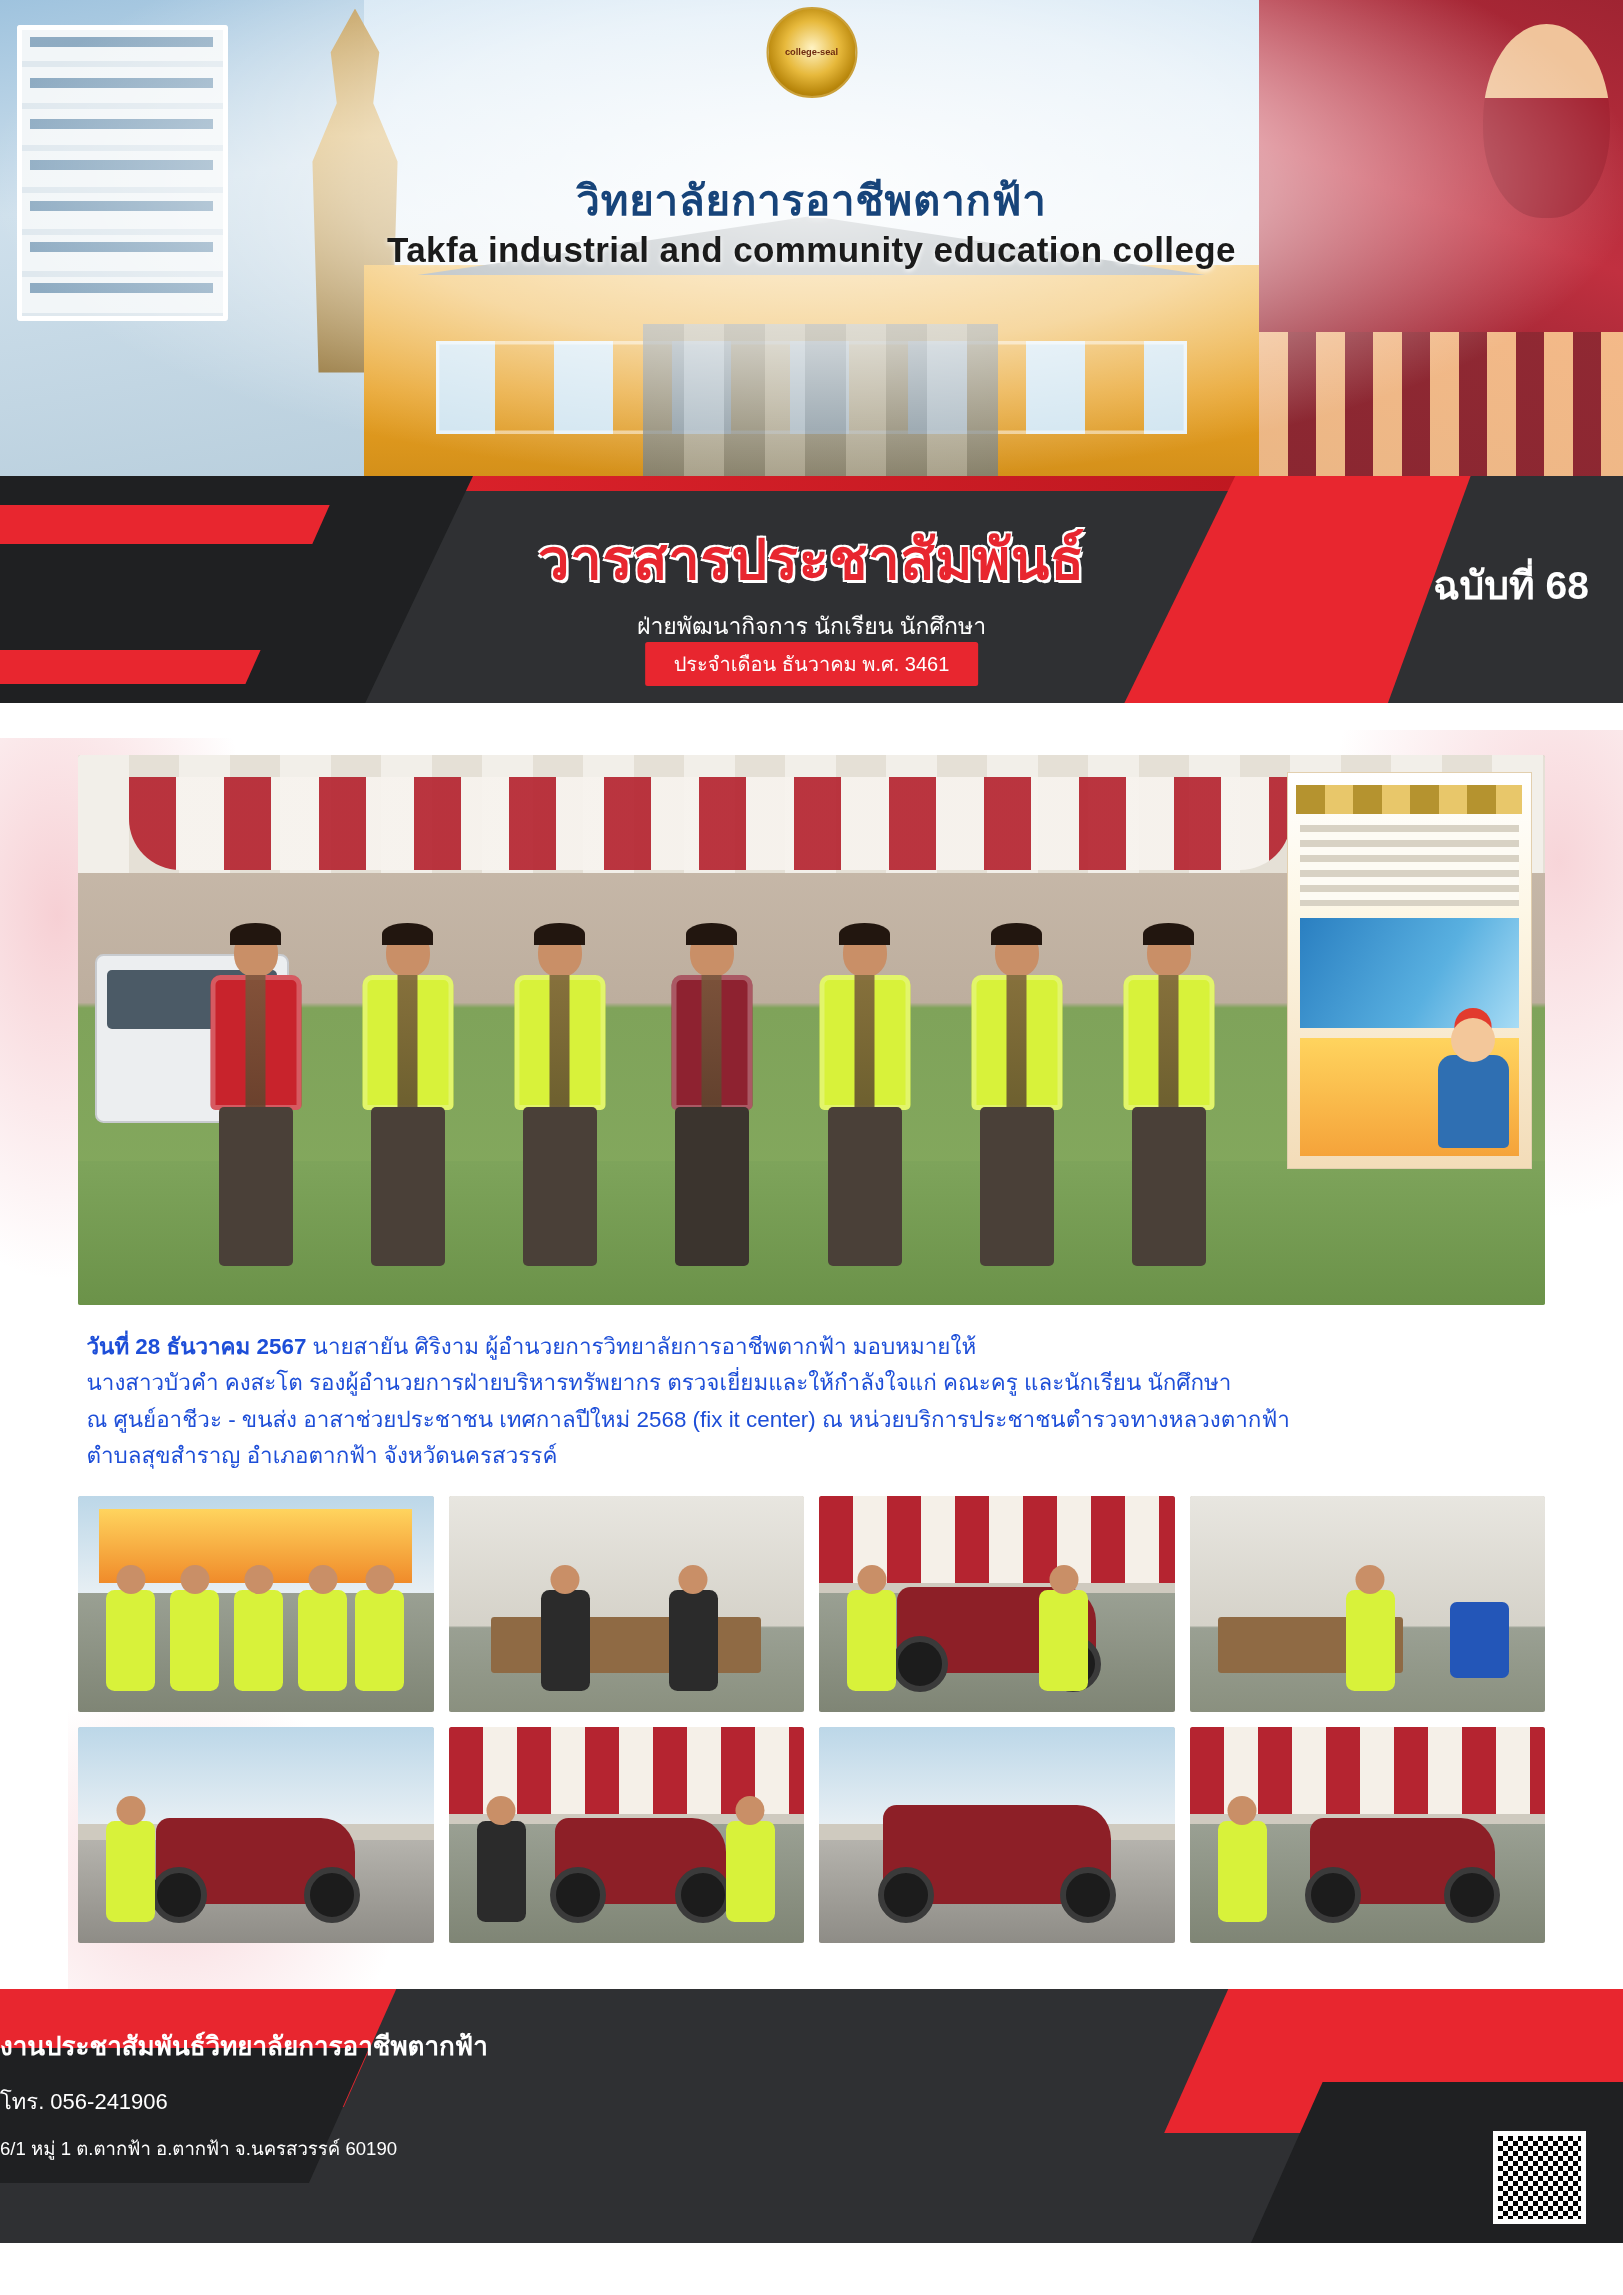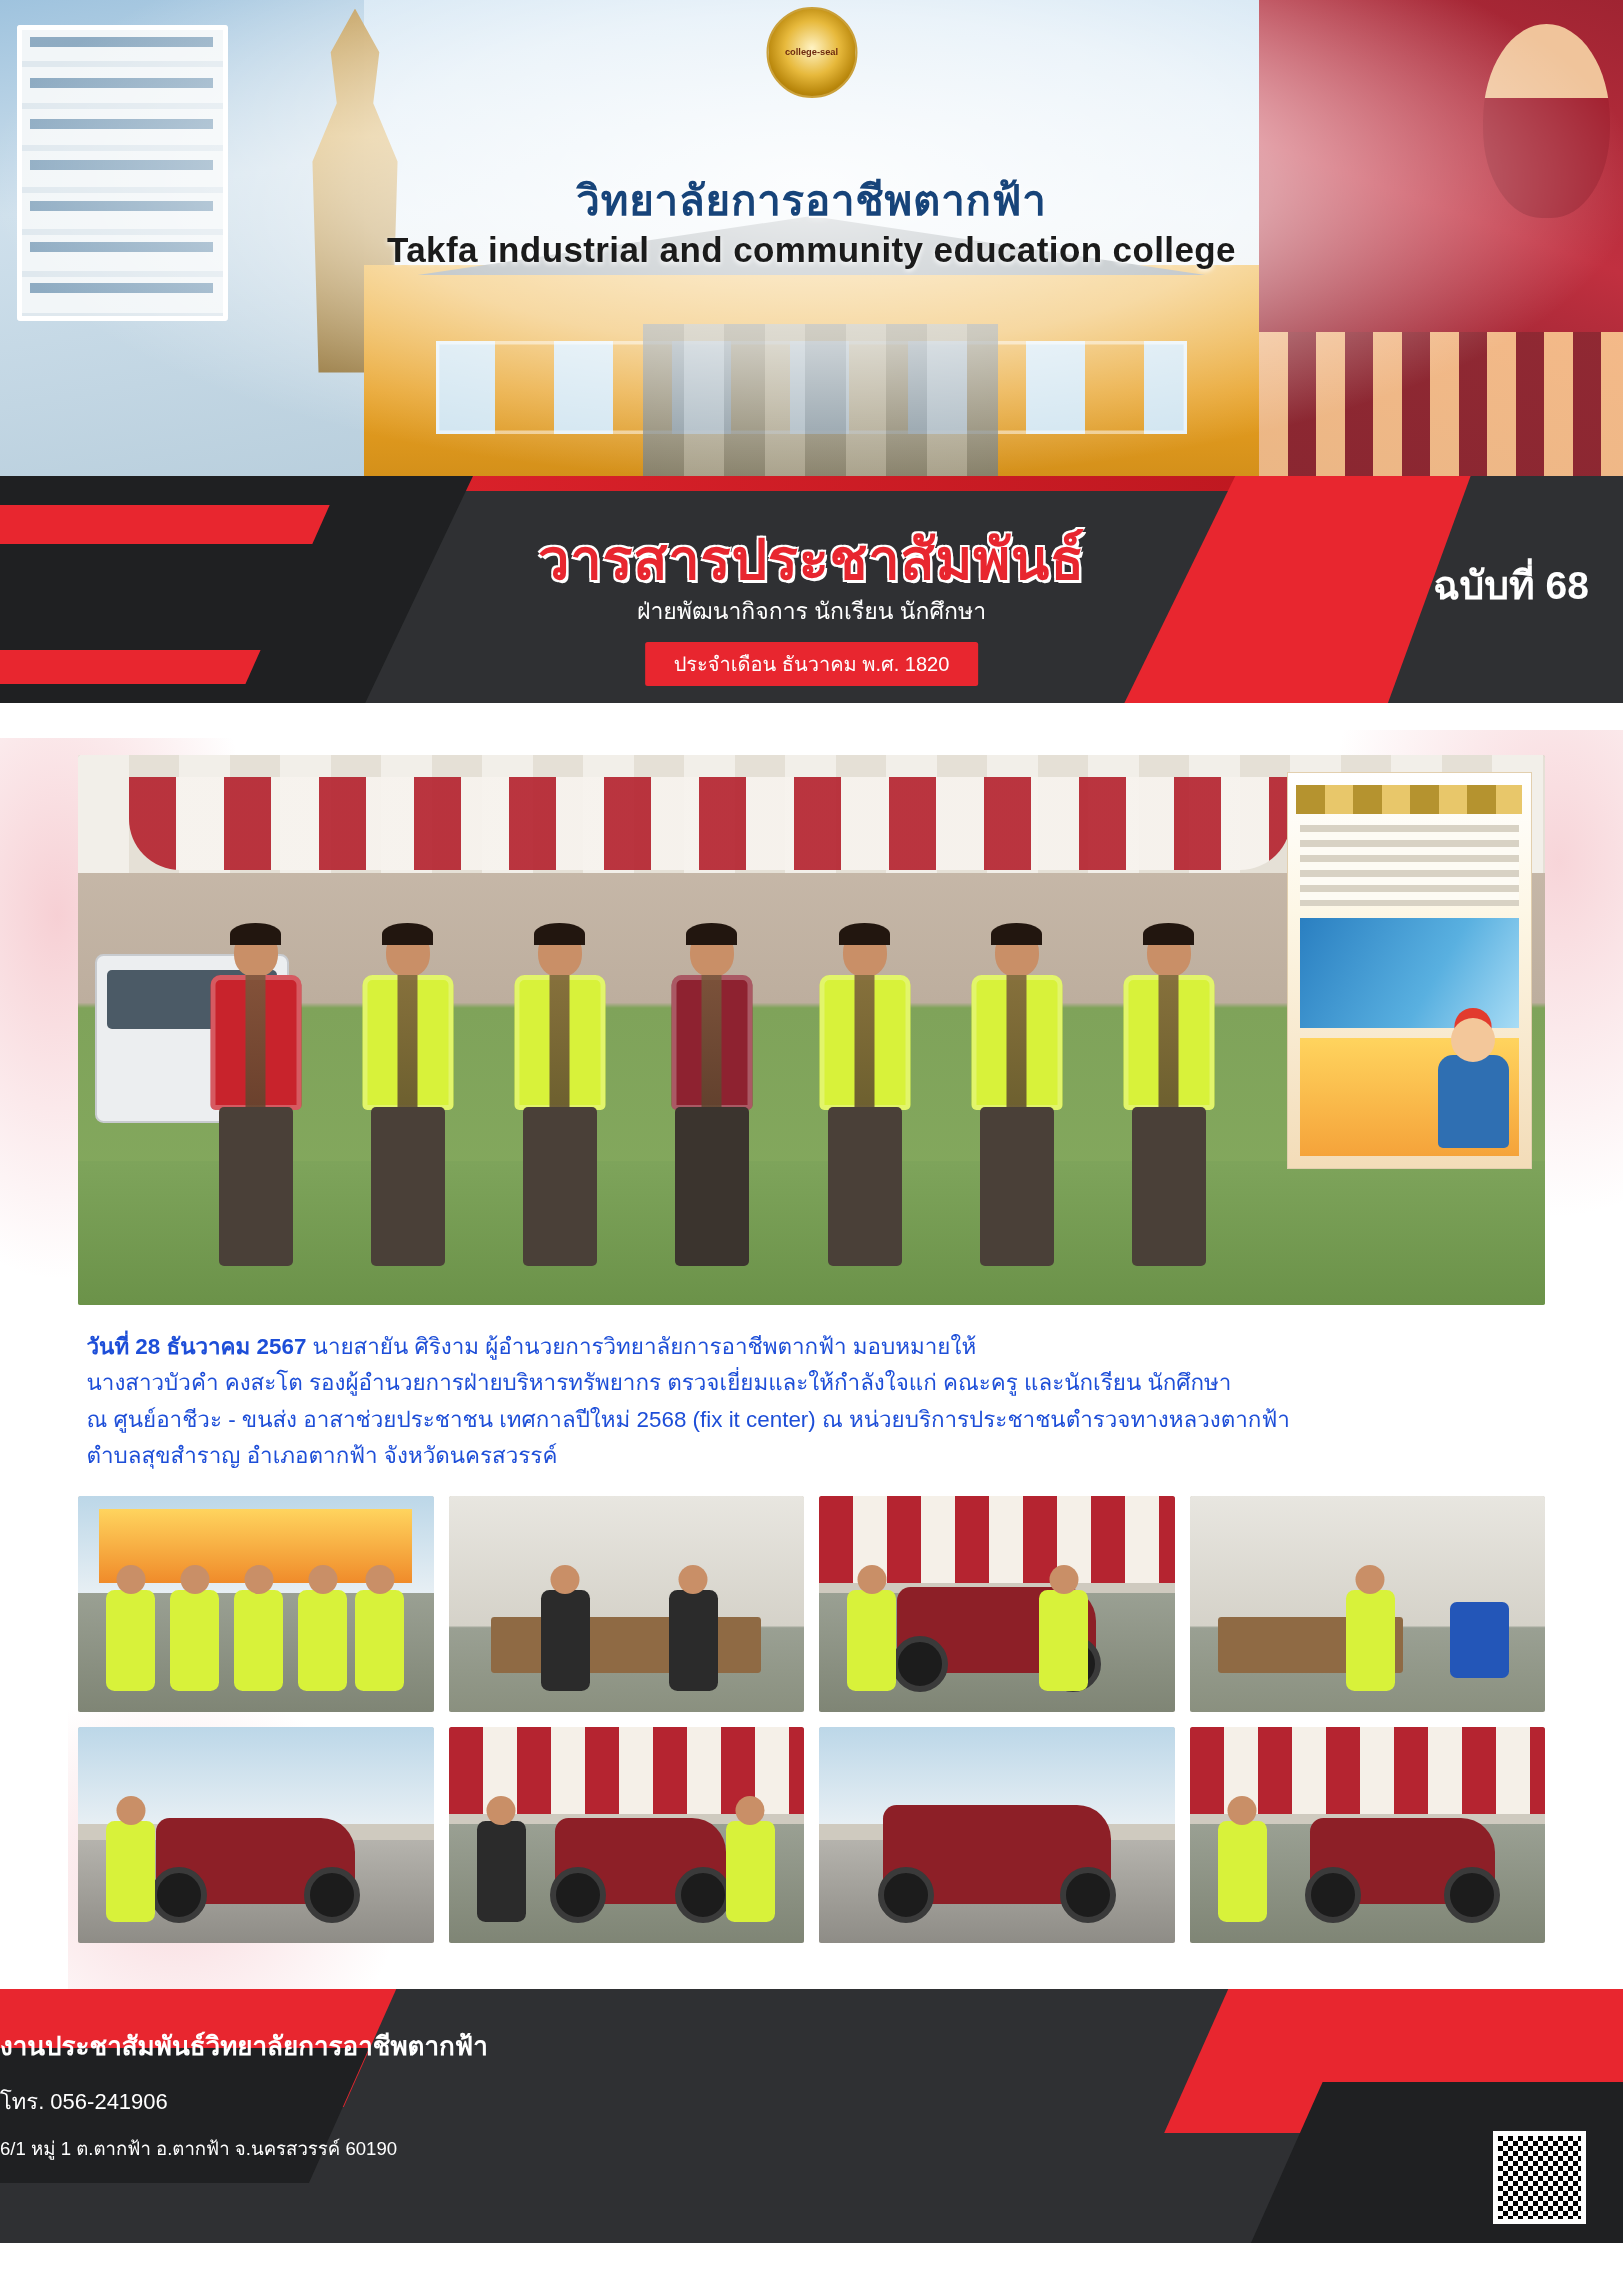--- a/index.html
+++ b/index.html
@@ -151,21 +151,21 @@
     z-index:5;
   }
   .tb-heading{
     position:absolute; left:0; right:0; top:39px; text-align:center;
     font-size:56px; font-weight:bold; color:#e8262f;
     text-shadow: 2.5px 2.5px 0 #ffffff, -1.7px -1.7px 0 #ffffff, 1.7px -1.7px 0 #fff, -1.7px 1.7px 0 #fff;
     letter-spacing:0.8px;
     z-index:4;
   }
   .tb-sub{
-    position:absolute; left:0; right:0; top:117px; text-align:center;
+    position:absolute; left:0; right:0; top:132px; text-align:center;
     font-size:23px; color:#ffffff; z-index:4;
   }
   .tb-month{
     position:absolute; left:50%; transform:translateX(-50%); top:166px;
     background:#e8262f; color:#ffffff; font-size:20px;
     padding:6px 29px; border-radius:2.5px; z-index:6;
     white-space:nowrap;
   }
   .tb-bottom-white{
     position:absolute; left:0; right:0; bottom:0; height:52px; background:#ffffff;
@@ -419,21 +419,21 @@
 <div class="title-bar">
   <div class="tb-redstripe-top"></div>
   <div class="tb-left-wedge"></div>
   <div class="tb-left-red"></div>
   <div class="tb-left-red2"></div>
   <div class="tb-right-wedge"></div>
   <div class="tb-right-dark"></div>
 
   <div class="tb-heading">วารสารประชาสัมพันธ์</div>
   <div class="tb-sub">ฝ่ายพัฒนากิจการ นักเรียน นักศึกษา</div>
-  <div class="tb-month">ประจำเดือน ธันวาคม พ.ศ. 1820</div>
+  <div class="tb-month">ประจำเดือน ธันวาคม พ.ศ. 3461</div>
   <div class="tb-issue">ฉบับที่ 68</div>
   <div class="tb-bottom-white"></div>
 </div>
 
 <div class="content">
   <div class="watercolor-left"></div>
   <div class="watercolor-right"></div>
   <div class="watercolor-mid"></div>
 
 

